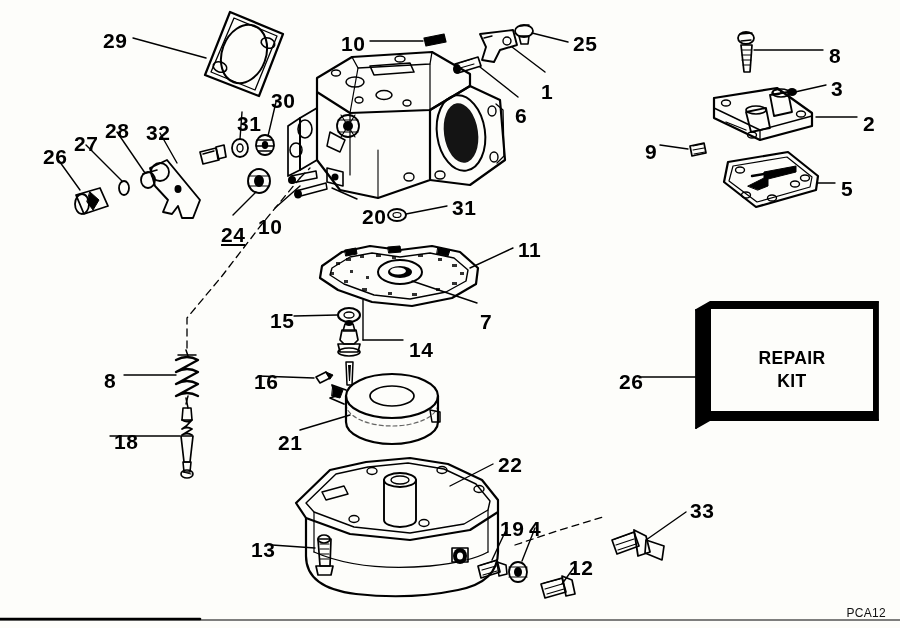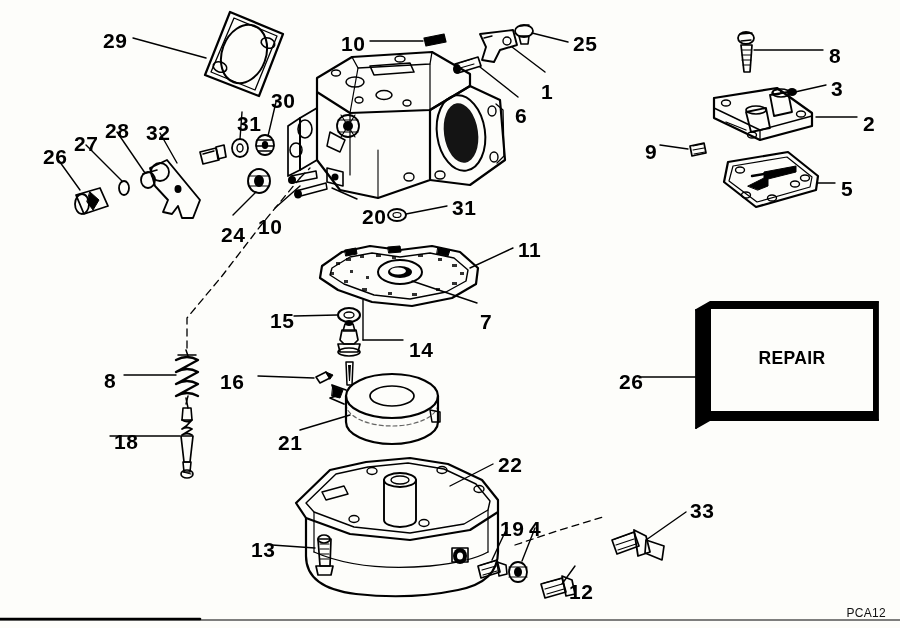--- a/index.html
+++ b/index.html
@@ -427,53 +427,54 @@
         <path d="M874 412 L878 420" stroke-width="1.6"></path>
       </g>
       <line x1="640" y1="377" x2="696" y2="377" stroke-width="1.4"></line>
 
       <path d="M0 620 L900 620" stroke-width="1.2"></path>
       <path d="M0 619 L200 619" stroke-width="2.6"></path>
     </g>
   </svg>
 
   <div class="kit-text" id="kitline2" style="left:710px;top:347px;width:164px;">REPAIR</div>
+  <div class="kit-text" id="kitline3" style="left:710px;top:370px;width:164px;">KIT</div>
 
   <div id="callout-layer">
       <div class="lbl" style="left: 103px; top: 30px;">29</div>
       <div class="lbl" style="left: 341px; top: 33px;">10</div>
       <div class="lbl" style="left: 573px; top: 33px;">25</div>
       <div class="lbl" style="left: 829px; top: 45px;">8</div>
       <div class="lbl" style="left: 541px; top: 81px;">1</div>
       <div class="lbl" style="left: 831px; top: 78px;">3</div>
       <div class="lbl" style="left: 863px; top: 113px;">2</div>
       <div class="lbl" style="left: 515px; top: 105px;">6</div>
       <div class="lbl" style="left: 237px; top: 113px;">31</div>
       <div class="lbl" style="left: 271px; top: 90px;">30</div>
       <div class="lbl" style="left: 146px; top: 122px;">32</div>
       <div class="lbl" style="left: 105px; top: 120px;">28</div>
       <div class="lbl" style="left: 74px; top: 133px;">27</div>
       <div class="lbl" style="left: 43px; top: 146px;">26</div>
       <div class="lbl" style="left: 645px; top: 141px;">9</div>
       <div class="lbl" style="left: 841px; top: 178px;">5</div>
-      <div class="lbl" style="left: 221px; top: 224px;">24</div>
+      <div class="lbl" style="left: 221px; top: 224px; text-decoration: underline;">24</div>
       <div class="lbl" style="left: 258px; top: 216px;">10</div>
       <div class="lbl" style="left: 362px; top: 206px;">20</div>
       <div class="lbl" style="left: 452px; top: 197px;">31</div>
       <div class="lbl" style="left: 518px; top: 239px;">11</div>
       <div class="lbl" style="left: 480px; top: 311px;">7</div>
       <div class="lbl" style="left: 270px; top: 310px;">15</div>
       <div class="lbl" style="left: 409px; top: 339px;">14</div>
-      <div class="lbl" style="left: 220px; top: 371px;">16</div>
+      <div class="lbl" style="left: 254px; top: 371px;">16</div>
       <div class="lbl" style="left: 104px; top: 370px;">8</div>
       <div class="lbl" style="left: 619px; top: 371px;">26</div>
       <div class="lbl" style="left: 90px; top: 431px; margin-left: 24px;">18</div>
       <div class="lbl" style="left: 278px; top: 432px;">21</div>
       <div class="lbl" style="left: 498px; top: 454px;">22</div>
       <div class="lbl" style="left: 500px; top: 518px;">19</div>
       <div class="lbl" style="left: 529px; top: 518px;">4</div>
       <div class="lbl" style="left: 690px; top: 500px;">33</div>
       <div class="lbl" style="left: 251px; top: 539px;">13</div>
-      <div class="lbl" style="left: 569px; top: 557px; margin-top: 24px;">12</div>
+      <div class="lbl" style="left: 569px; top: 557px;">12</div>
     </div>
 
   <div class="wm">PCA12</div>
 </div>
 
 </body></html>

